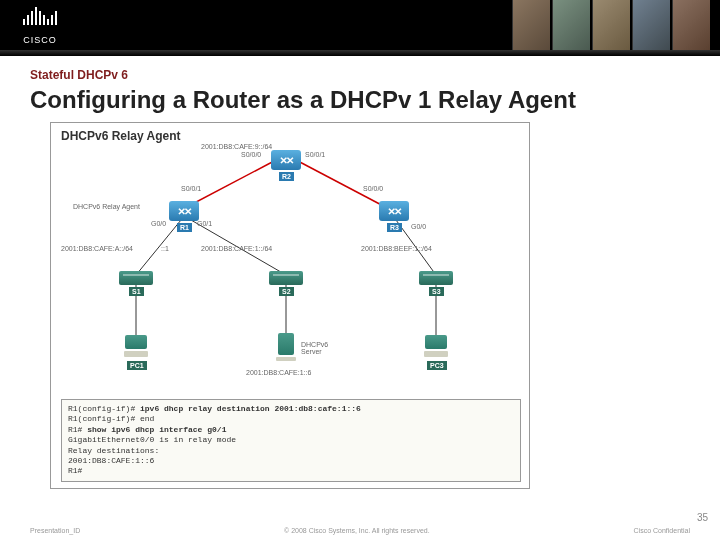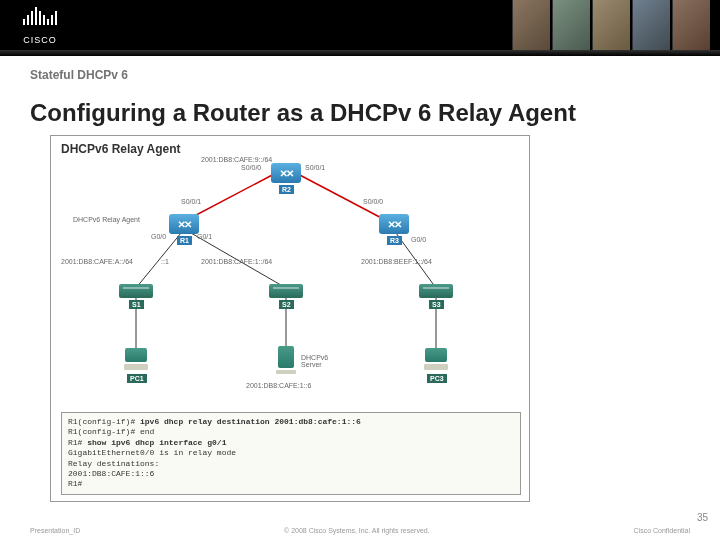--- a/index.html
+++ b/index.html
@@ -13,21 +13,21 @@
   .cisco-text { color: #fff; font-size: 9px; letter-spacing: 1px; margin-top: 2px; }
   .banner-photos { position: absolute; right: 10px; top: 0; height: 50px; display: flex; gap: 2px; }
   .photo { width: 38px; height: 50px; background: linear-gradient(135deg,#8a7560 0%,#5a4a3a 100%); border-left: 1px solid #333; }
   .photo:nth-child(2){background:linear-gradient(135deg,#7a9080,#4a5a50)}
   .photo:nth-child(3){background:linear-gradient(135deg,#9a8a70,#6a5a40)}
   .photo:nth-child(4){background:linear-gradient(135deg,#708090,#404a50)}
   .photo:nth-child(5){background:linear-gradient(135deg,#8a7060,#5a4030)}
   .banner-bottom { height: 6px; background: linear-gradient(to bottom,#333,#000); }
   
   .content { padding: 12px 30px 0; }
-  .breadcrumb { font-size: 12px; font-weight: bold; color: #737373; margin-bottom: 17px; }
+  .breadcrumb { font-size: 12px; font-weight: bold; color: #7f1d1d; margin-bottom: 4px; }
   .title { font-size: 24px; font-weight: bold; color: #222; margin-bottom: 8px; }
   
   .diagram-box { width: 480px; min-height: 330px; border: 1px solid #999; margin-left: 20px; padding: 6px 10px 6px; background: #fff; position: relative; }
   .box-title { font-weight: bold; font-size: 12px; color: #333; margin-bottom: 2px; }
   
   .topo { position: relative; height: 250px; font-size: 7px; color: #555; }
   .router { position: absolute; width: 30px; height: 20px; background: linear-gradient(to bottom,#5ab0e0,#2a7ab0); border-radius: 3px; display:flex; align-items:center; justify-content:center; }
   .router::before { content:''; position:absolute; width:20px; height:8px; top:3px; left:5px; }
   .router .x { color:#fff; font-size:10px; font-weight:bold; letter-spacing:-2px; }
   .rlabel { position:absolute; background:#2a7ab0; color:#fff; font-size:7px; padding:1px 3px; font-weight:bold; }
@@ -74,21 +74,21 @@
       <div class="photo"></div>
       <div class="photo"></div>
       <div class="photo"></div>
       <div class="photo"></div>
   </div>
 </div>
 <div class="banner-bottom"></div>
 
 <div class="content">
   <div class="breadcrumb">Stateful DHCPv 6</div>
-  <div class="title">Configuring a Router as a DHCPv 6 Relay Agent</div>
+  <div class="title">Configuring a Router as a DHCPv 1 Relay Agent</div>
 
   <div class="diagram-box">
     <div class="box-title">DHCPv6 Relay Agent</div>
 
     <div class="topo">
       <svg class="lines">
         <line x1="120" y1="65" x2="215" y2="15" stroke="#c00" stroke-width="1.5"></line>
         <line x1="235" y1="15" x2="330" y2="65" stroke="#c00" stroke-width="1.5"></line>
         <line x1="120" y1="75" x2="75" y2="130" stroke="#333" stroke-width="1"></line>
         <line x1="130" y1="75" x2="225" y2="130" stroke="#333" stroke-width="1"></line>

